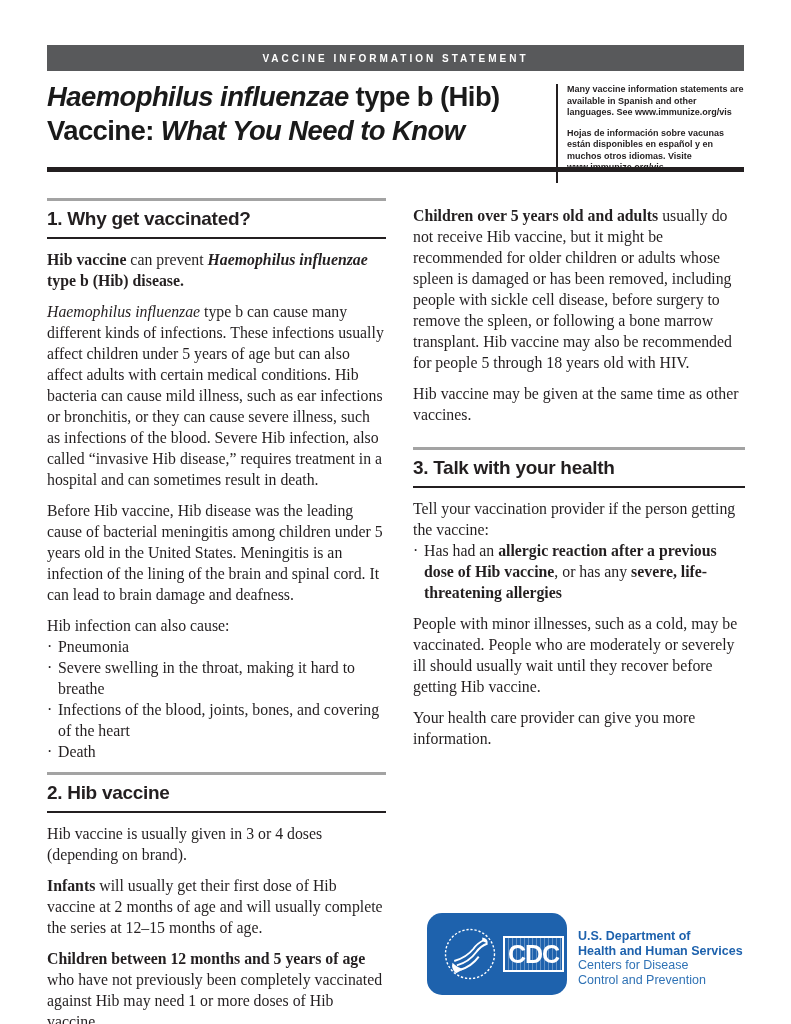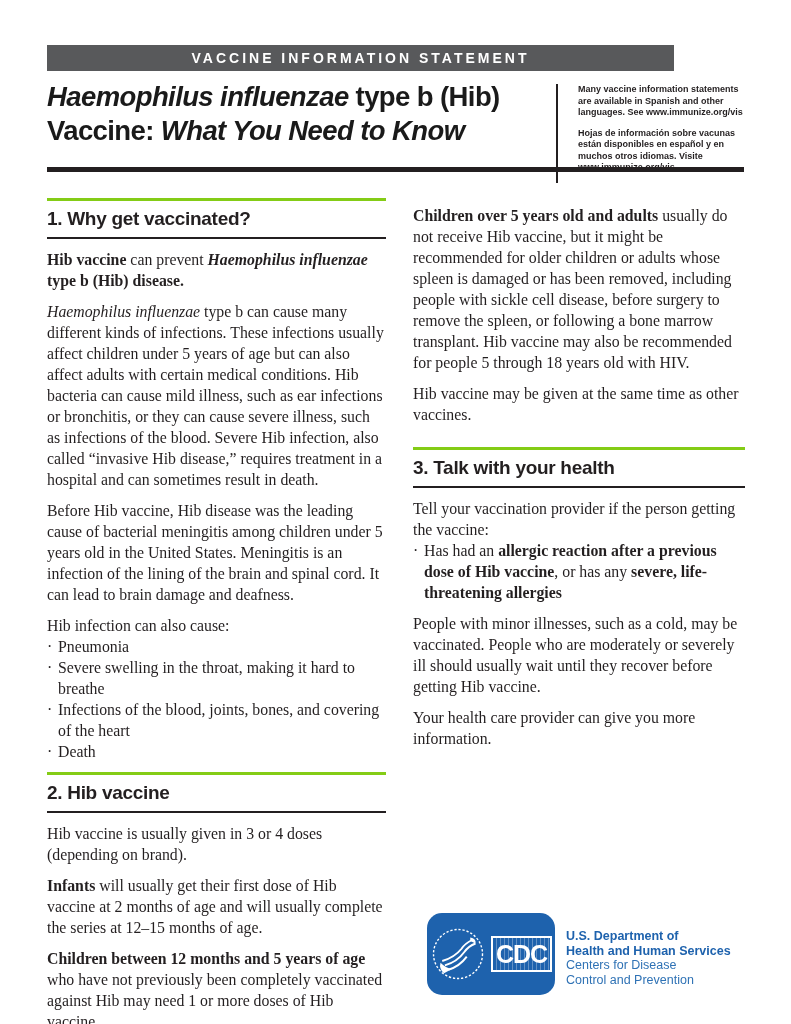--- a/index.html
+++ b/index.html
@@ -1,56 +1,56 @@
 <!DOCTYPE html>
 <html style="--banner_gray: #58595b; --cdc_blue: #1e62ad; --cdc_blue_light: #2f72b5; --text: #231f20;"><head>
 <meta charset="utf-8">
 <style>
   html,body{margin:0;padding:0;background:#ffffff;}
   .page{position:relative;width:791px;height:1024px;background:#fff;overflow:hidden;
         font-family:"Liberation Serif",serif;color:#231f20;}
 
-  .banner{position:absolute;left:47px;top:45px;width:627px;height:26px;
+  .banner{position:absolute;left:47px;top:45px;width:697px;height:26px;
           background:var(--banner_gray,#58595b);color:#fff;
-          font-family:"Liberation Sans",sans-serif;font-weight:bold;font-size:14px;
+          font-family:"Liberation Sans",sans-serif;font-weight:bold;font-size:10px;
           letter-spacing:3px;display:flex;align-items:center;justify-content:center;}
 
   .title{position:absolute;left:47px;top:80px;width:512px;
          font-family:"Liberation Sans",sans-serif;font-weight:bold;
          font-size:27.5px;line-height:34px;letter-spacing:-0.6px;color:#1a1a1a;}
 
   .langbox{position:absolute;left:556px;top:84px;width:190px;
-           border-left:2px solid #231f20;padding-left:20px;box-sizing:border-box;
+           border-left:2px solid #231f20;padding-left:9px;box-sizing:border-box;
            font-family:"Liberation Sans",sans-serif;font-weight:bold;
            font-size:9px;line-height:11.5px;min-height:84px;}
   .langbox .lp{margin:0 0 9px 0;}
 
   .divider{position:absolute;left:47px;top:167px;width:697px;height:5px;background:#231f20;}
 
   .col{position:absolute;top:196px;}
   .col-left{left:47px;width:339px;}
   .col-right{left:413px;width:332px;}
 
   .sec-head{font-family:"Liberation Sans",sans-serif;font-weight:bold;font-size:19px;
-            line-height:24px;border-top:3px solid #84cc16;border-bottom:2px solid #231f20;
+            line-height:24px;border-top:3px solid #a3a3a3;border-bottom:2px solid #231f20;
             padding:6px 0 6px;margin:2px 0 4px;letter-spacing:-0.3px;}
   .sec-head.mt{margin-top:8px;}
   .sec-head .hline2{display:block;margin-left:23px;}
 
   .p{font-size:15.8px;line-height:21px;margin:10px 0;}
   .rb{font-weight:bold;} .ri{font-style:italic;}
 
   .list{margin:0 0 10px 0;}
   .li{display:flex;font-size:15.8px;line-height:21px;}
   .li .marker{width:11px;flex:0 0 11px;}
   .li .litext{flex:1;}
 
   .logo{position:absolute;left:427px;top:913px;display:flex;align-items:flex-start;}
   .logo-box{width:128px;height:82px;background:var(--cdc_blue,#1e62ad);border-radius:15px;
-            display:flex;align-items:center;justify-content:center;gap:5px;}
+            display:flex;align-items:center;justify-content:center;gap:5px;padding-left:12px;}
   .seal{width:56px;height:56px;}
   .cdc-box{border:2px solid #fff;color:#fff;font-family:"Liberation Sans",sans-serif;
            font-weight:bold;font-size:25px;line-height:30px;padding:1px 3px;
            letter-spacing:-1px;
            background:repeating-linear-gradient(90deg,transparent 0 3px,rgba(255,255,255,.30) 3px 4px);}
   .agency{margin-left:11px;padding-top:16px;font-family:"Liberation Sans",sans-serif;
           font-size:12.5px;line-height:14.5px;color:var(--cdc_blue,#1e62ad);}
   .agency .bold-line{font-weight:bold;}
   .agency .reg-line{color:var(--cdc_blue_light,#2f72b5);}
 </style>

